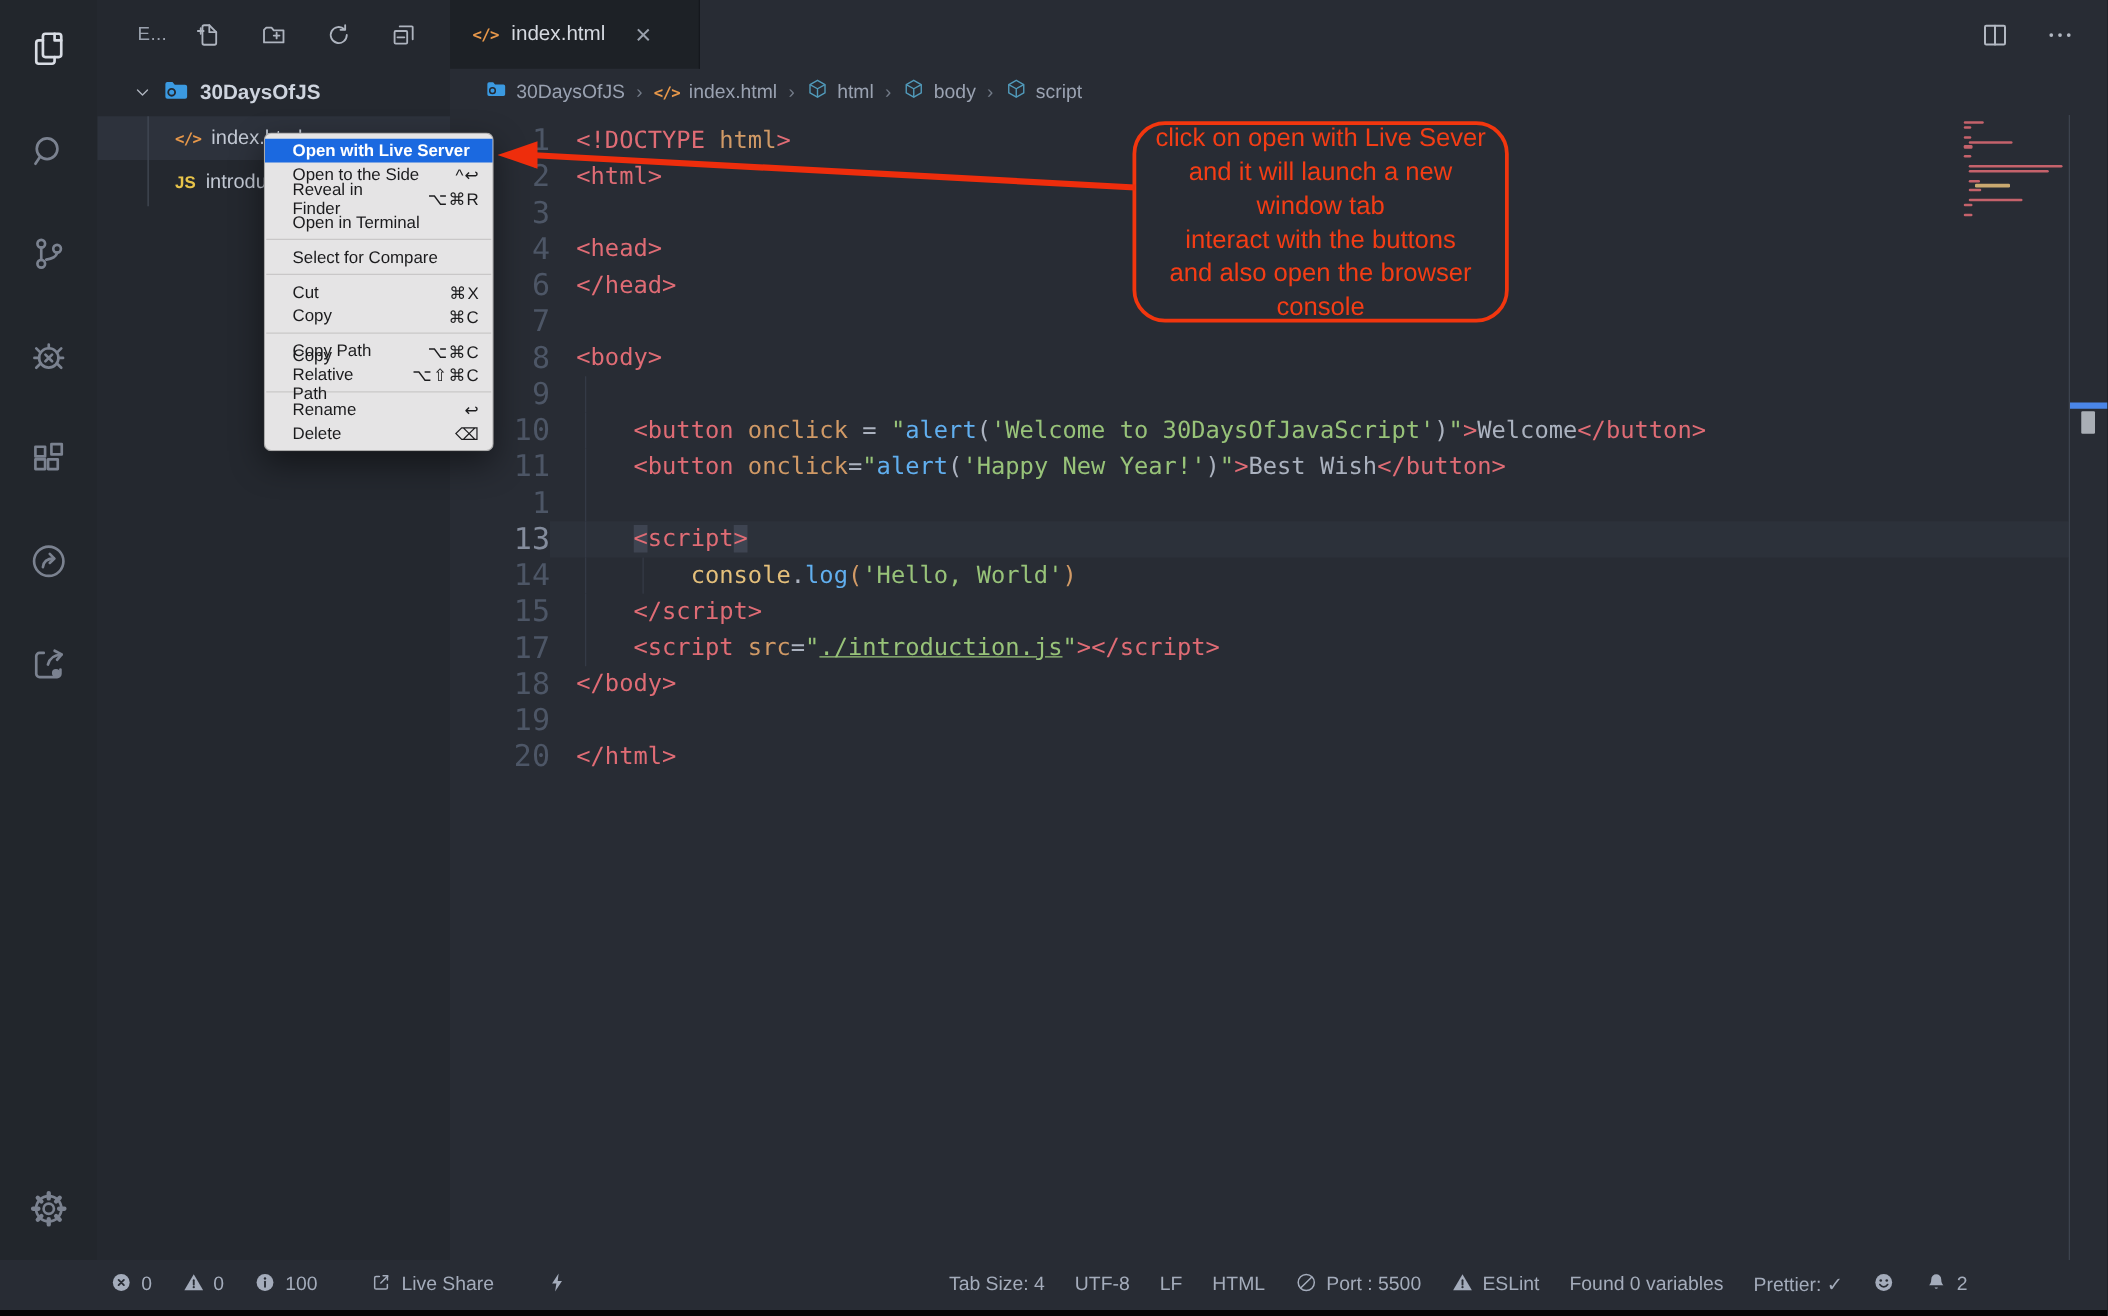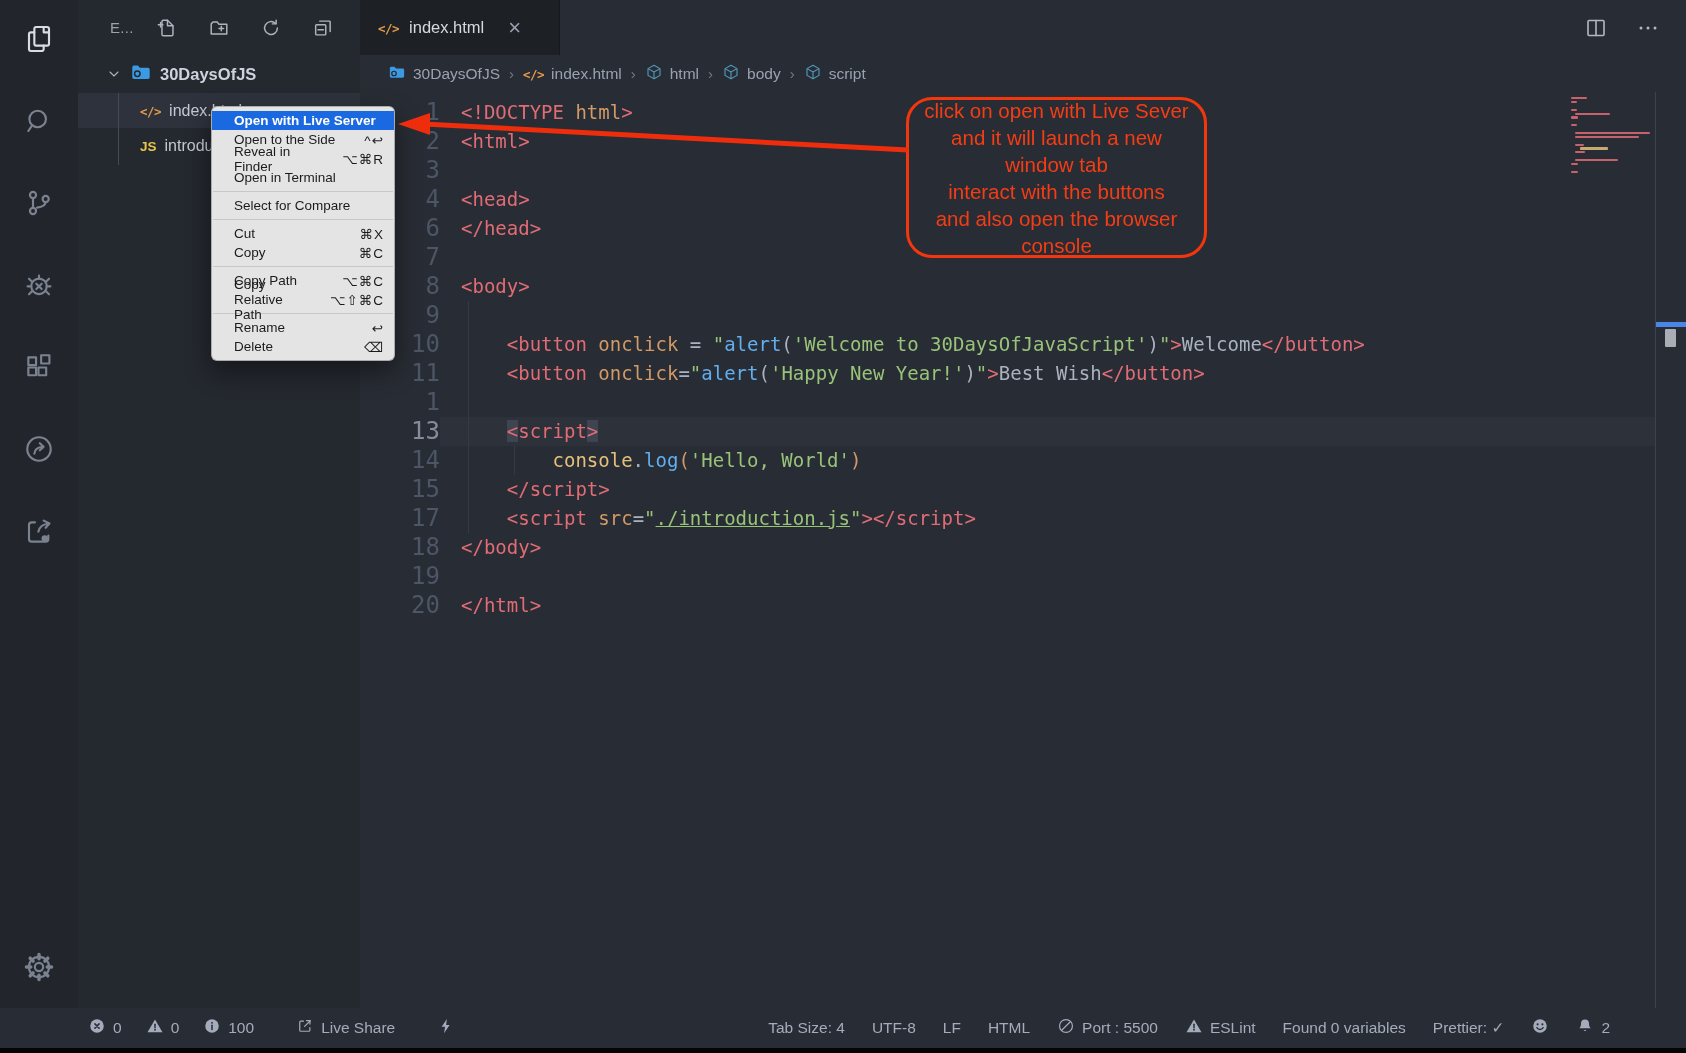--- a/index.html
+++ b/index.html
@@ -70,21 +70,21 @@
   
   .minimap{position:absolute;top:5px;right:36px;width:82px}
   .mm-bar{border-radius:1px}
   .overview-ruler{position:absolute;top:0;right:0;bottom:0;width:31px;border-left:1px solid #3d434e}
   .ruler-cursor{position:absolute;top:230px;left:0;right:0;height:5px;background:#4a86e8}
   .ruler-thumb{position:absolute;top:237px;left:9px;width:11px;height:18px;background:#a9aeb5;border-radius:1px}
 
   
   .status-bar{height:40px;background:var(--bg-editor);display:flex;align-items:center;color:var(--status-fg);font-size:15.5px;padding:0 0 0 88px}
   .status-left,.status-right{display:flex;align-items:center;gap:24px}
-  .status-right{margin-left:auto;padding-right:76px;gap:27px}
+  .status-right{margin-left:auto;padding-right:112px;}
   .st-item{display:flex;align-items:center;gap:7px;cursor:pointer;white-space:nowrap}
   .st-item svg{width:18px;height:18px}
   .st-space{margin-left:18px}
   .bottom-strip{height:5px;background:#050505}
 
   
   .context-menu{position:absolute;left:211px;top:106px;width:184px;background:var(--menu-bg);border-radius:6px;border:1px solid rgba(0,0,0,.25);box-shadow:0 10px 26px rgba(0,0,0,.45);padding:4px 0;font-size:13.5px;color:#1b1b1d;z-index:5}
   .cm-item{display:flex;align-items:center;height:19px;padding:0 10px 0 22px;cursor:pointer}
   .cm-item .cm-label{flex:1}
   .cm-item .cm-shortcut{margin-left:18px;letter-spacing:1px}

